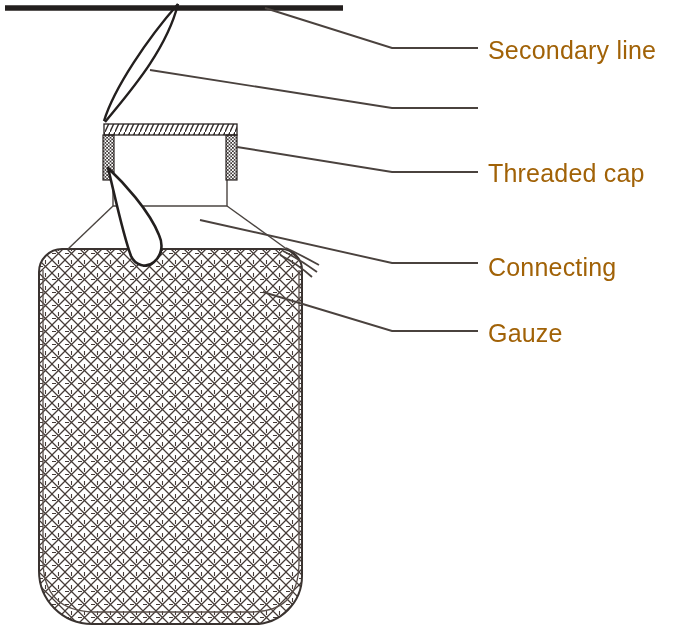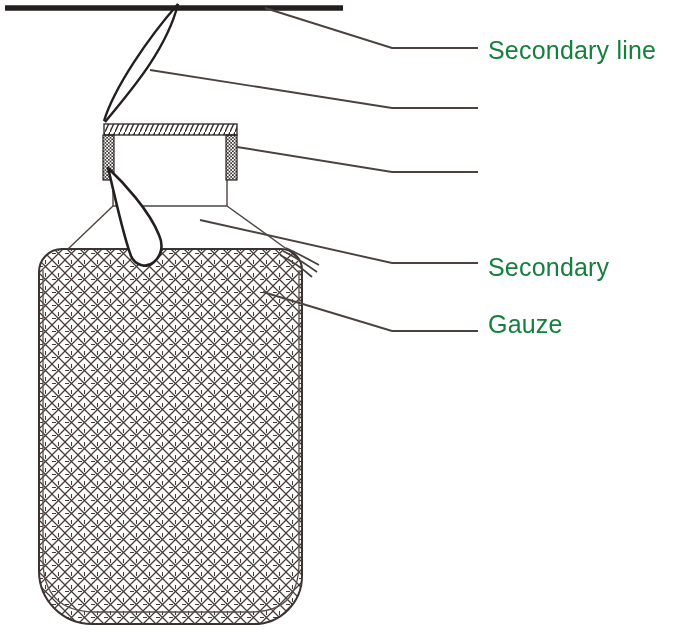--- a/index.html
+++ b/index.html
@@ -18,21 +18,21 @@
   #diagram-svg {
     position: absolute;
     left: 0;
     top: 0;
   }
   .label {
     position: absolute;
     left: 488px;
     font-size: 25px;
     line-height: 28px;
-    color: #15803d;
+    color: #a16207;
     white-space: nowrap;
     letter-spacing: 0.2px;
   }
 </style>
 </head>
 <body>
 
 <div id="stage">
 
   <svg id="diagram-svg" width="700" height="632" viewBox="0 0 700 632">
@@ -101,18 +101,19 @@
       <path d="M150,70 L392,108 L478,108"></path>
       <path d="M237,147 L392,172 L478,172"></path>
       <path d="M200,220 L392,263 L478,263"></path>
       <path d="M263,292 L392,331 L478,331"></path>
     </g>
   </svg>
 
   <div class="label" style="top:36px">Secondary line</div>
 
 
+  <div class="label" style="top:159px">Threaded cap</div>
 
-  <div class="label" style="top:253px">Secondary</div>
+  <div class="label" style="top:253px">Connecting</div>
 
-  <div class="label" style="top:310px">Gauze</div>
+  <div class="label" style="top:319px">Gauze</div>
 
 </div>
 
 </body></html>

